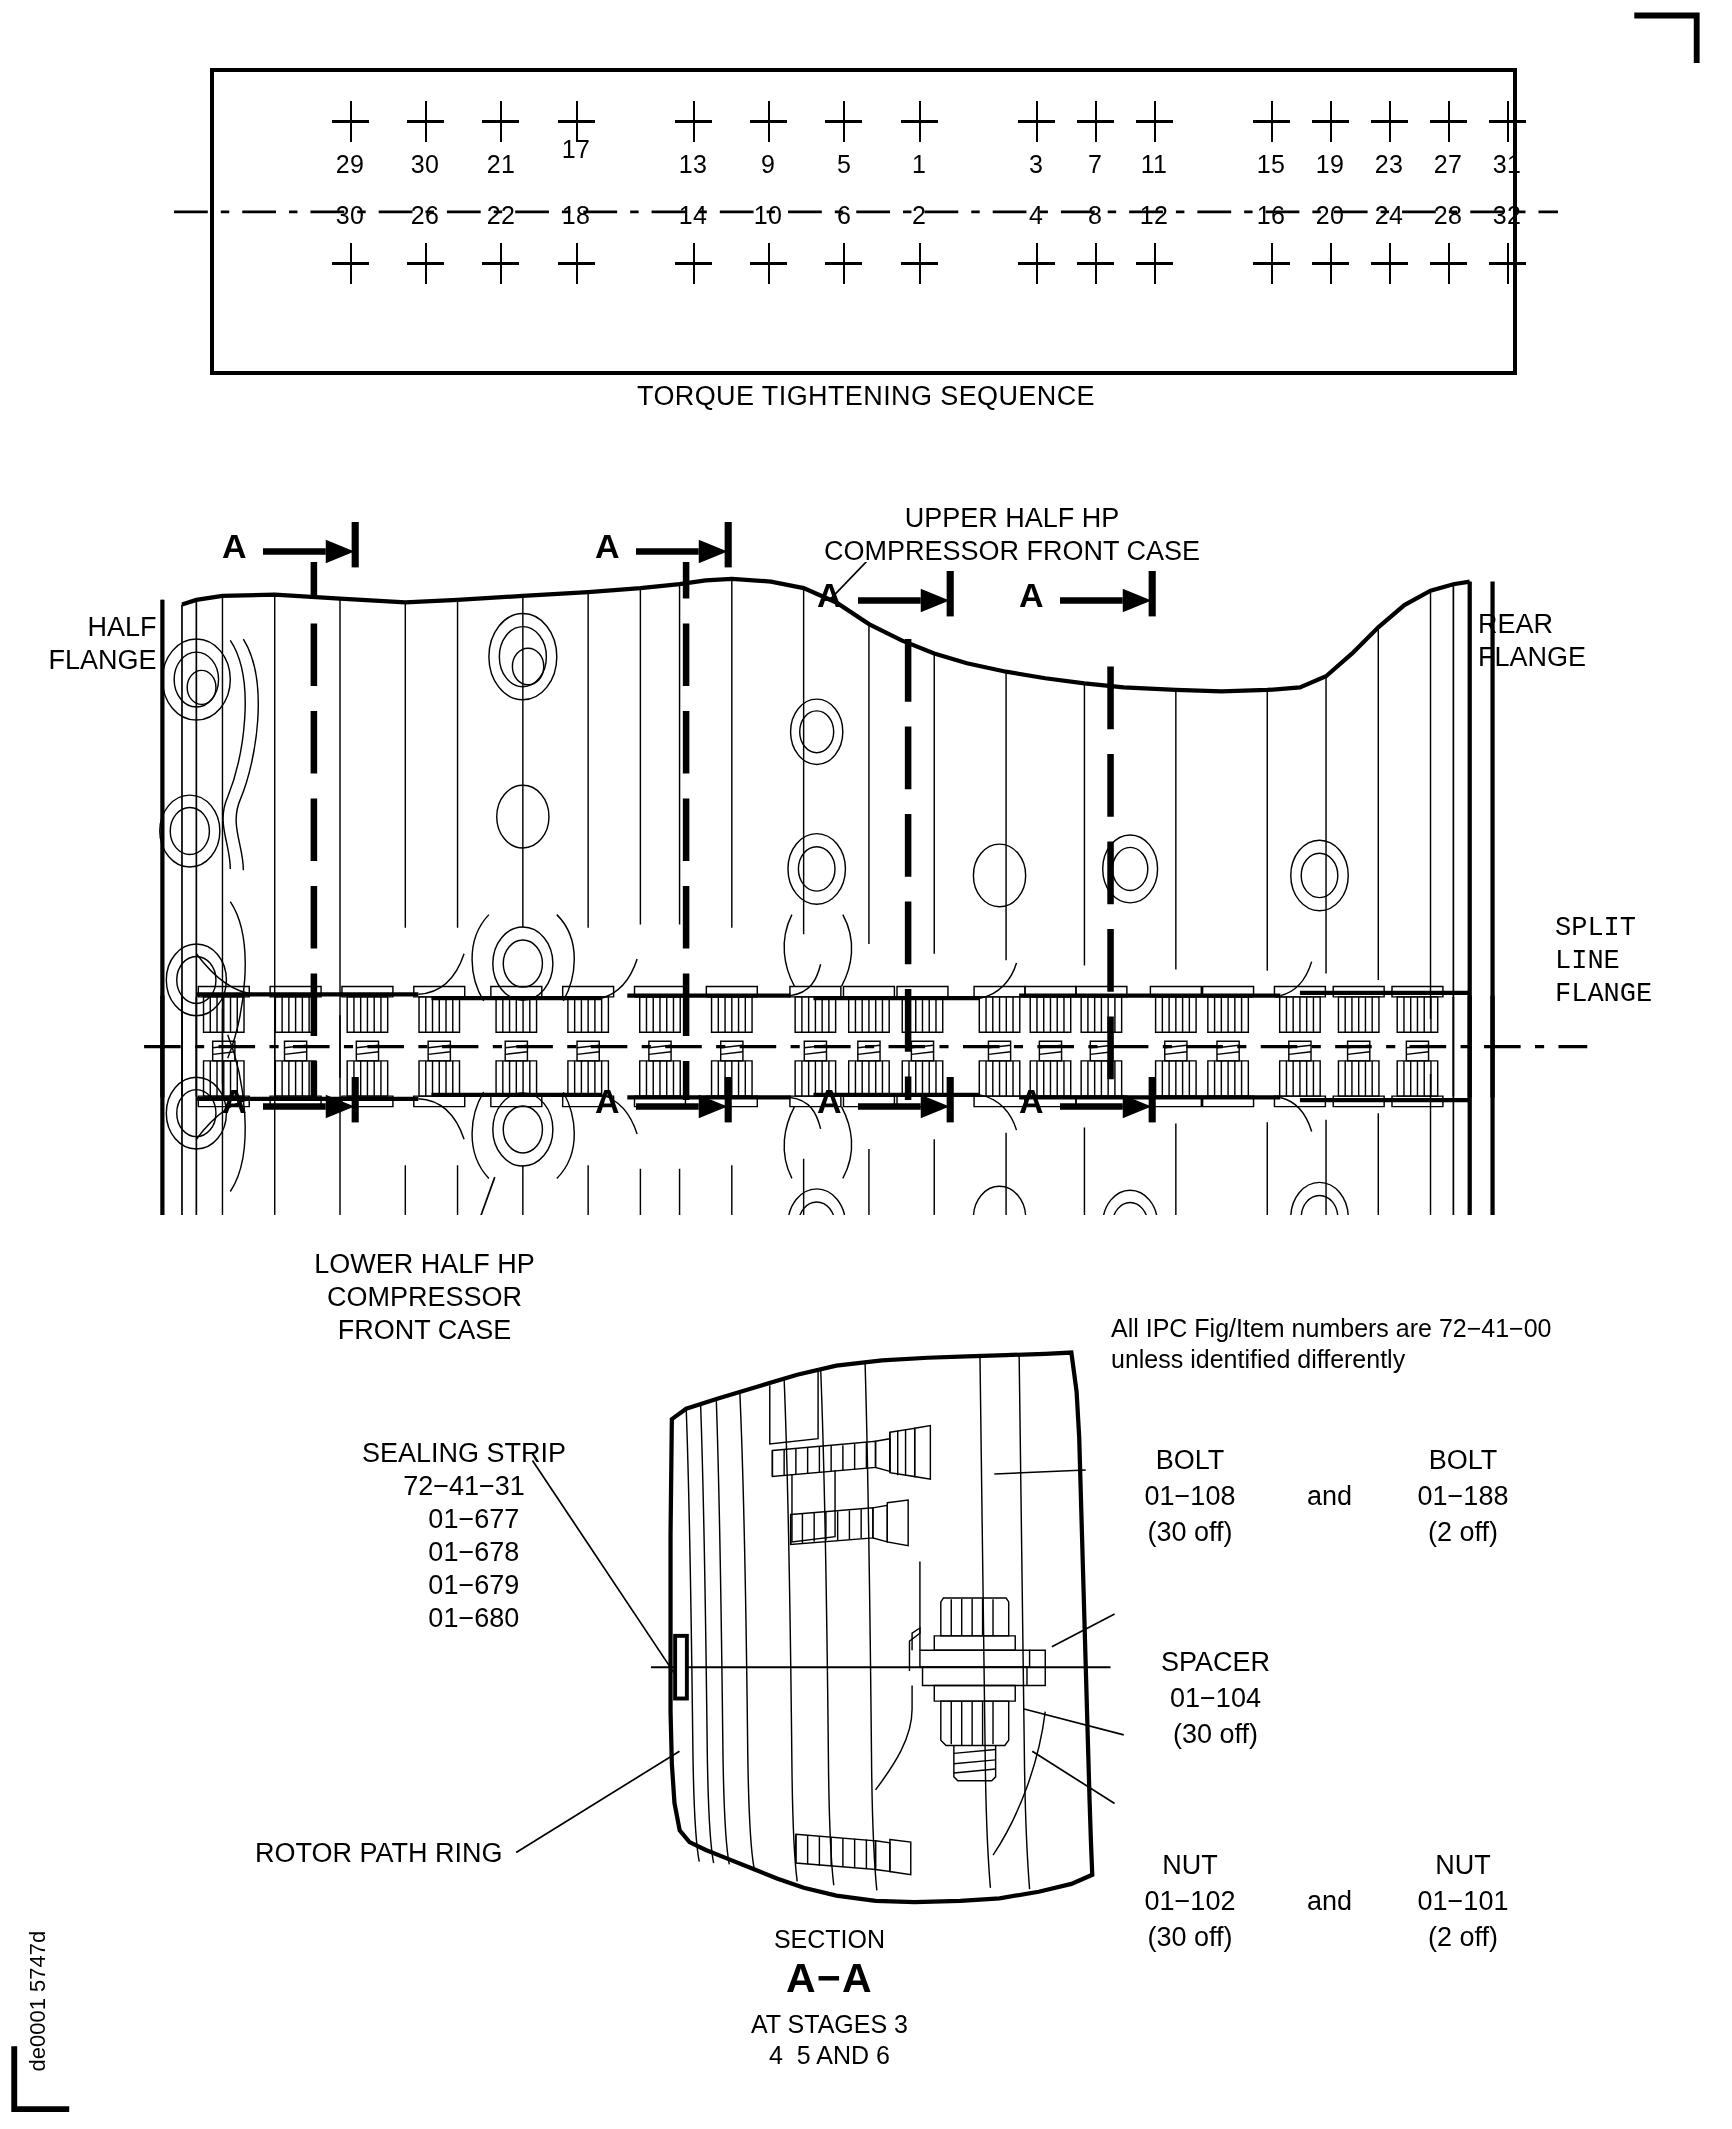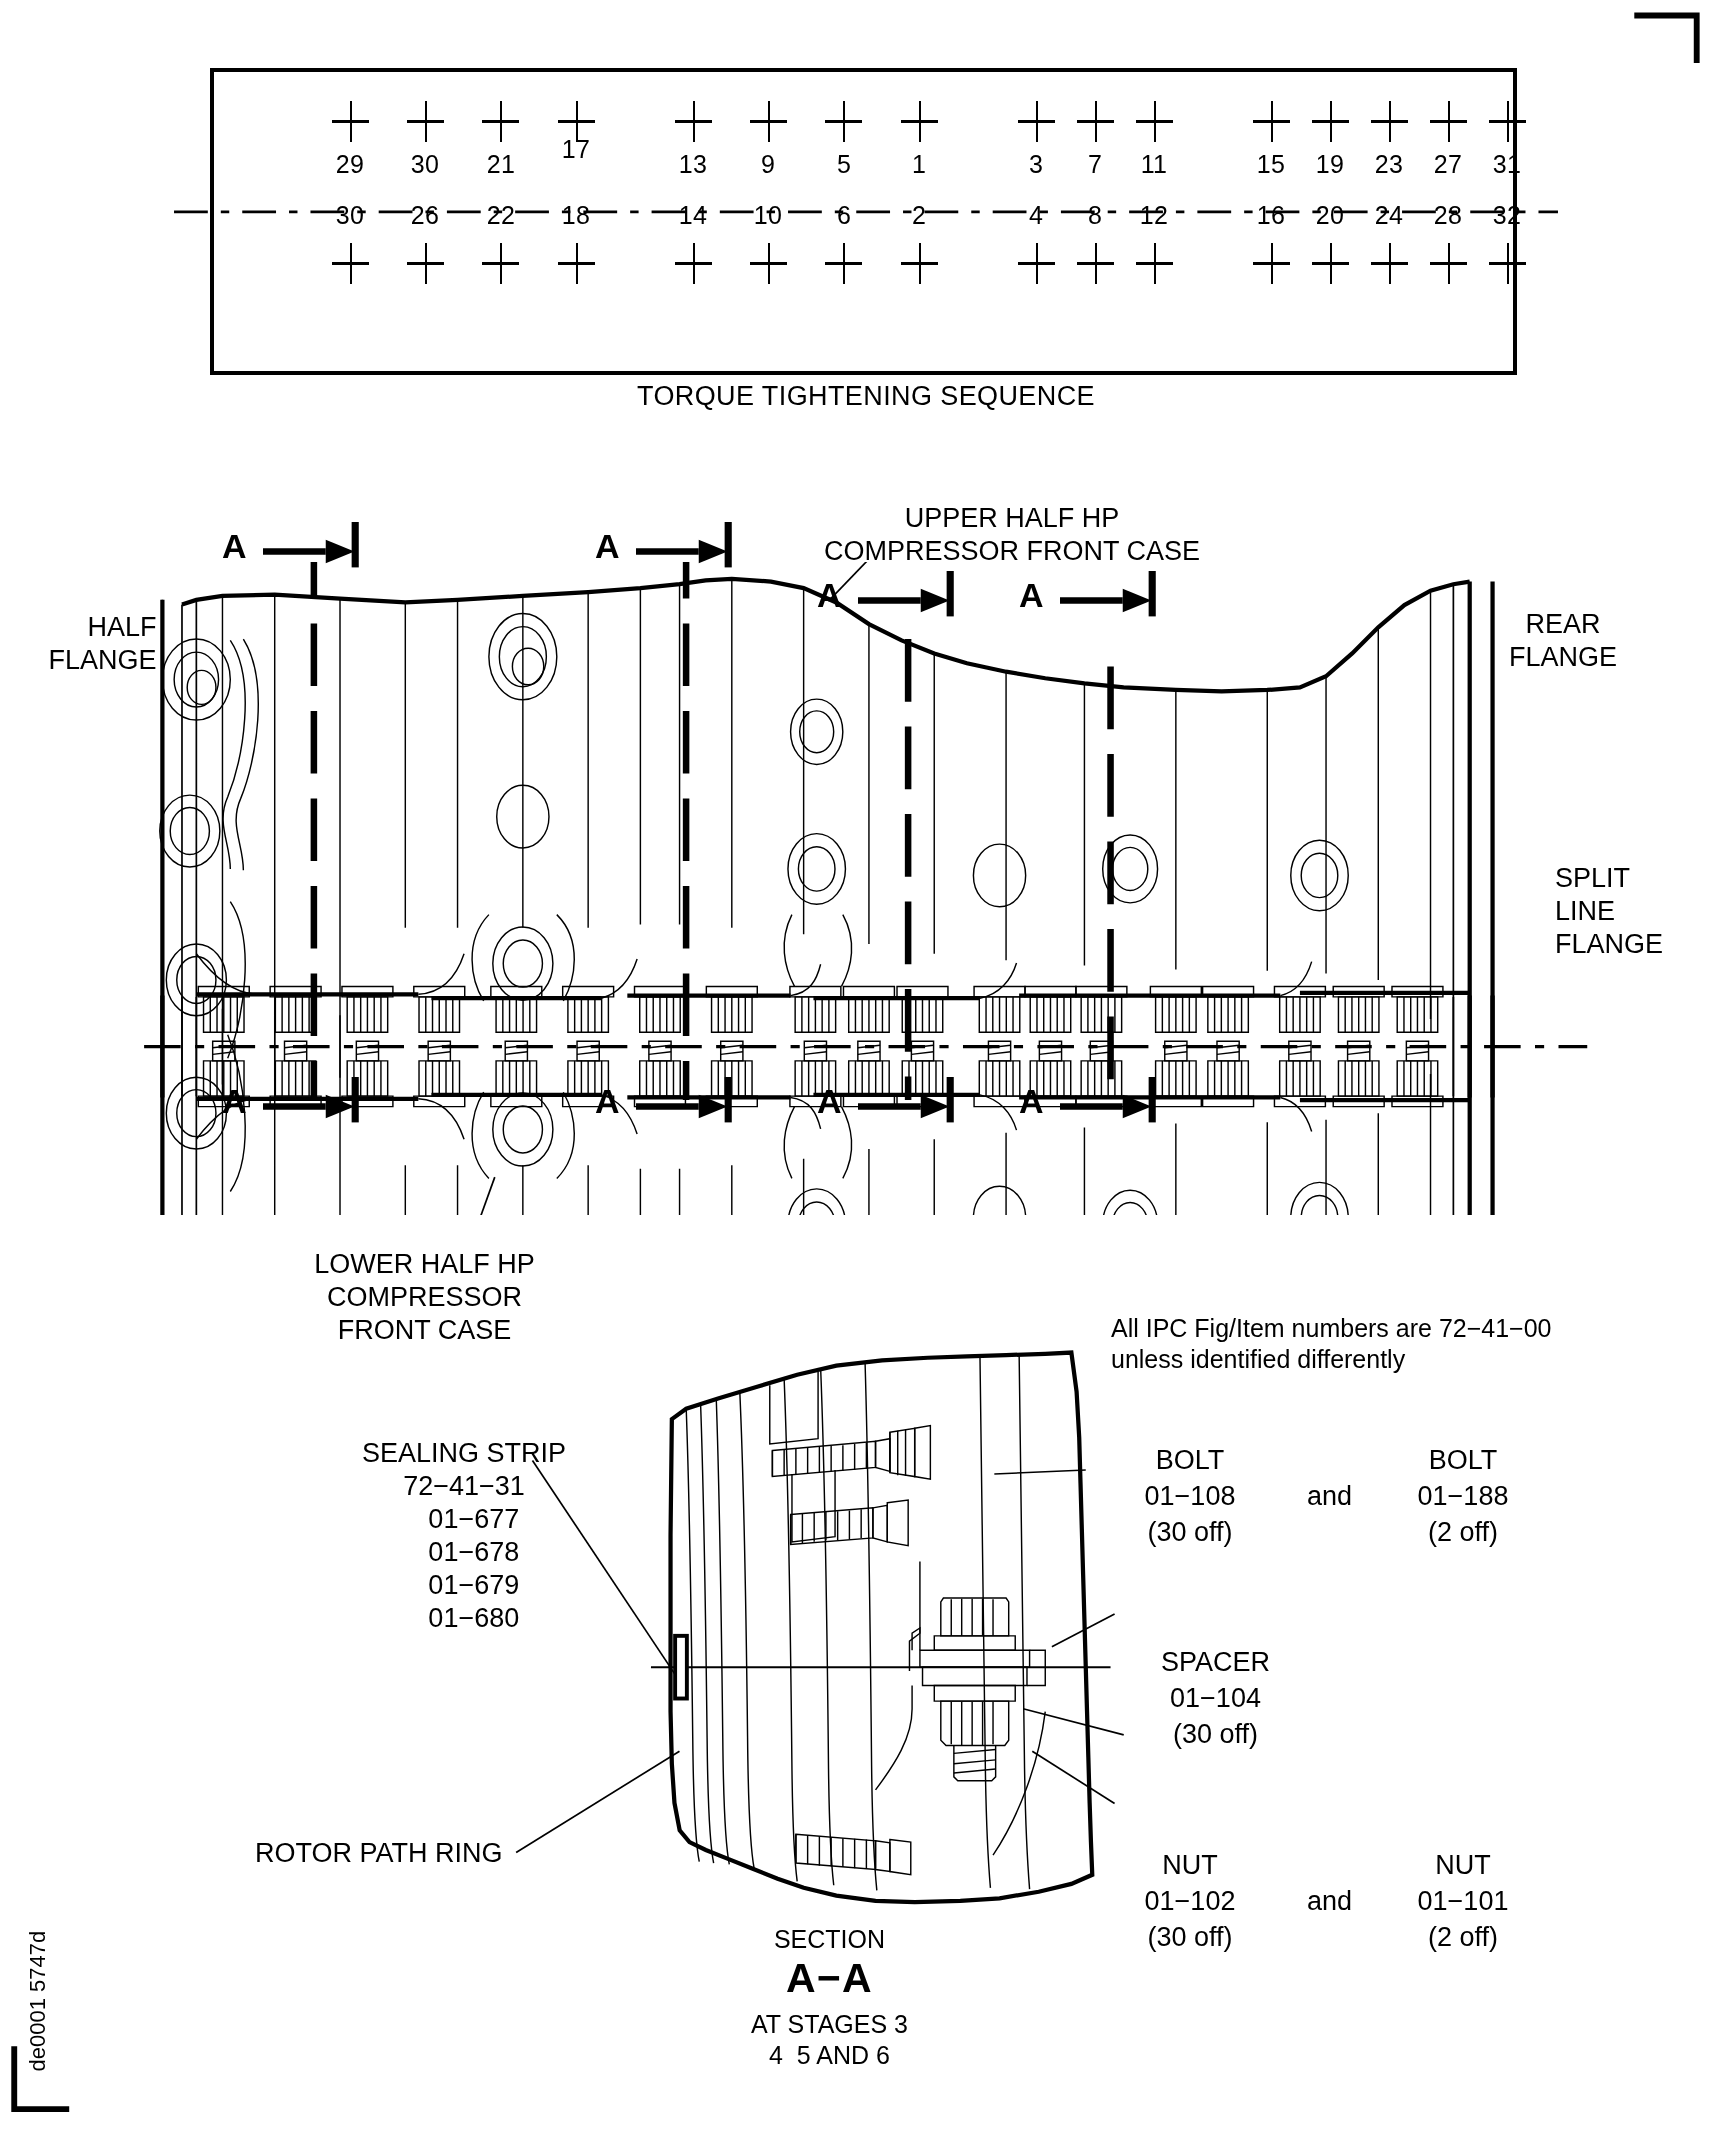--- a/index.html
+++ b/index.html
@@ -762,24 +762,24 @@
       </svg>
       <svg class="abs" style="left:128px;top:-3.9px;" width="13" height="48" viewBox="0 0 20 74">
         <line x1="8" y1="0" x2="8" y2="70" stroke="#000" stroke-width="11"></line>
       </svg>
     </div>
   </div>
 
 <div class="abs txt r lbl" style="left:6.5px;top:611px;width:150px;">HALF
 FLANGE</div>
 
-<div class="abs txt l lbl" style="left:1478px;top:608px;width:170px;text-align:center;">REAR
+<div class="abs txt l lbl" style="left:1478px;top:608px;width:170px;">REAR
 FLANGE</div>
 
-<div class="abs txt l lbl" style="left:1555px;top:862px;width:170px;">SPLIT
+<div class="abs txt l lbl" style="left:1555px;top:912px;width:170px;font-family:Liberation Mono, monospace;">SPLIT
 LINE
 FLANGE</div>
 
 <div class="abs txt c lbl" style="left:777px;top:502px;width:470px;">UPPER HALF HP
 COMPRESSOR FRONT CASE</div>
 
 <div class="abs txt c lbl" style="left:261px;top:1248px;width:327px;">LOWER HALF HP
 COMPRESSOR
 FRONT CASE</div>
 

